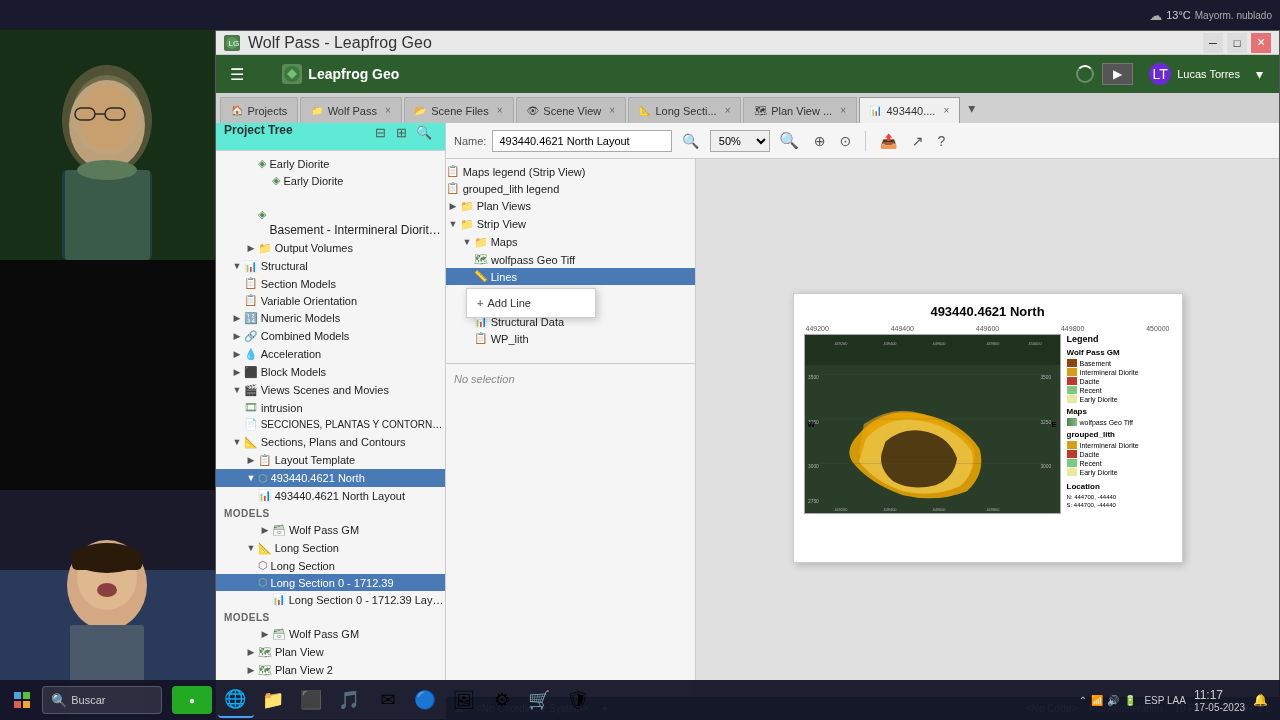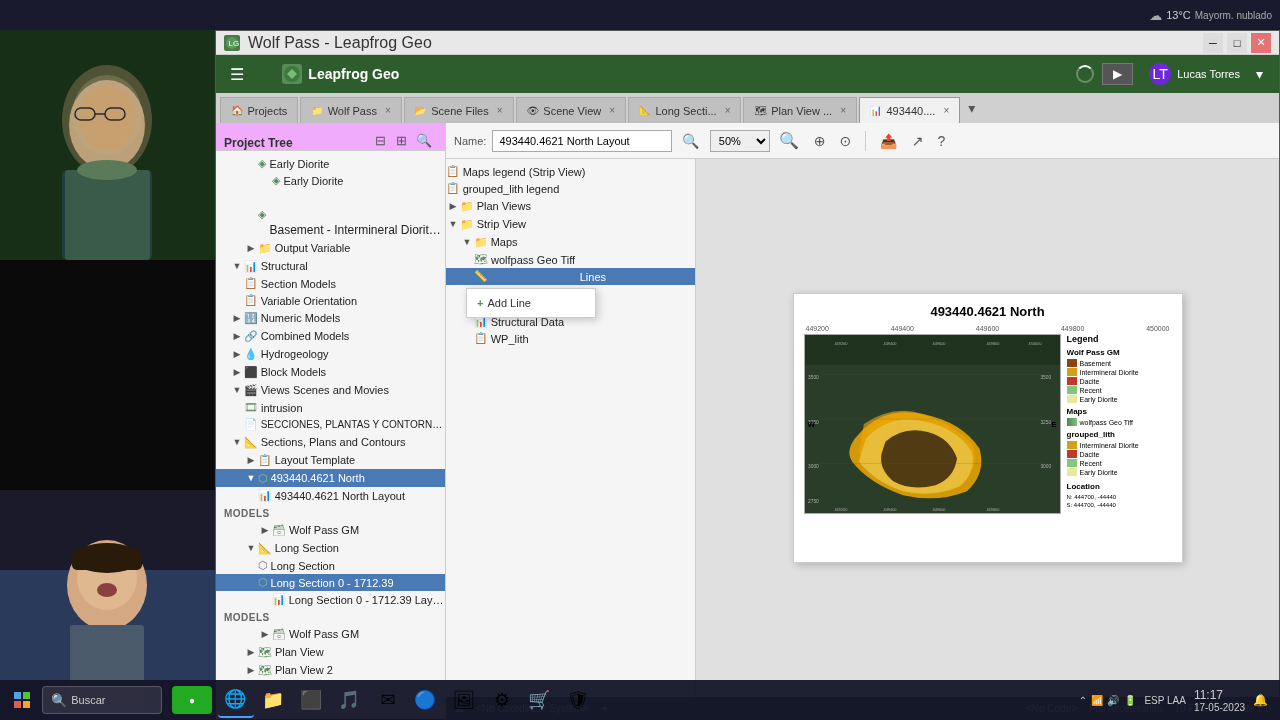--- a/index.html
+++ b/index.html
@@ -38,21 +38,21 @@
     .tab { height: 26px; padding: 0 10px; background: #c0c0c0; border: 1px solid #aaa; border-bottom: none; cursor: pointer; display: flex; align-items: center; gap: 4px; font-size: 11px; color: #333; white-space: nowrap; }
     .tab.active { background: #f0f0f0; border-color: #999; font-weight: 500; }
     .tab .tab-close { color: #666; font-size: 10px; margin-left: 4px; }
     .tab-more { background: none; border: none; cursor: pointer; padding: 2px 6px; font-size: 14px; color: #555; align-self: center; }
 
     
     .content-area { flex: 1; display: flex; overflow: hidden; }
 
     
     .project-tree { width: 230px; background: #f5f5f5; border-right: 1px solid #ccc; display: flex; flex-direction: column; overflow: hidden; }
-    .tree-header { height: 28px; background: #f0abfc; display: flex; align-items: flex-end; padding: 0 8px; gap: 4px; border-bottom: 1px solid #ccc; }
+    .tree-header { height: 28px; background: #5eead4; display: flex; align-items: flex-start; padding: 0 8px; gap: 4px; border-bottom: 1px solid #ccc; }
     .tree-title { font-size: 12px; font-weight: 600; color: #333; flex: 1; }
     .tree-actions { display: flex; gap: 2px; }
     .tree-action-btn { background: none; border: none; cursor: pointer; color: #555; font-size: 13px; padding: 2px 4px; }
     .tree-content { flex: 1; overflow-y: auto; padding: 4px 0; }
 
     
     .tree-item { display: flex; align-items: center; padding: 2px 0; cursor: pointer; font-size: 11px; color: #222; white-space: nowrap; }
     .tree-item.selected { background: #4a7ab5; color: white; }
     .tree-item.selected .tree-icon { color: white; }
     .tree-indent { display: inline-block; width: 14px; flex-shrink: 0; }
@@ -285,21 +285,21 @@
             <span class="tree-indent"></span>
             <span class="tree-indent"></span>
           <span class="tree-icon">◈</span>
           <span class="tree-label" style="font-size:12px;margin-top:32px;">Basement - Intermineral Diorite co...</span>
         </div>
         <div class="tree-item">
           <span class="tree-indent"></span>
             <span class="tree-indent"></span>
           <span class="tree-toggle">▶</span>
           <span class="tree-icon" style="color:#e8b84a;">📁</span>
-          <span class="tree-label">Output Variable</span>
+          <span class="tree-label">Output Volumes</span>
         </div>
 
         <div class="tree-item">
           <span class="tree-indent"></span>
           <span class="tree-toggle">▼</span>
           <span class="tree-icon" style="color:#e8b84a;">📊</span>
           <span class="tree-label">Structural</span>
         </div>
         <div class="tree-item">
           <span class="tree-indent"></span>
@@ -323,21 +323,21 @@
         <div class="tree-item">
           <span class="tree-indent"></span>
           <span class="tree-toggle">▶</span>
           <span class="tree-icon">🔗</span>
           <span class="tree-label">Combined Models</span>
         </div>
         <div class="tree-item">
           <span class="tree-indent"></span>
           <span class="tree-toggle">▶</span>
           <span class="tree-icon">💧</span>
-          <span class="tree-label">Hydrogeology</span>
+          <span class="tree-label">Acceleration</span>
         </div>
         <div class="tree-item">
           <span class="tree-indent"></span>
           <span class="tree-toggle">▶</span>
           <span class="tree-icon">⬛</span>
           <span class="tree-label">Block Models</span>
         </div>
 
         <div class="tree-item">
           <span class="tree-indent"></span>
@@ -510,21 +510,21 @@
               <span class="tree-indent"></span>
             <span class="tree-icon" style="color:#5a8a5a;">🗺</span>
             <span class="tree-label">wolfpass Geo Tiff</span>
           </div>
 
           <div style="position:relative;">
             <div class="tree-item selected" style="background:#4a7ab5;">
               <span class="tree-indent"></span>
                 <span class="tree-indent"></span>
               <span class="tree-icon" style="color:#aaddaa;">📏</span>
-              <span class="tree-label" style="color:white;text-align:center;">Lines</span>
+              <span class="tree-label" style="color:white;">Lines</span>
             </div>
 
             <div class="dropdown-popup" style="left:20px;top:20px;width:130px;">
               <div class="add-line-btn">
                 <span style="color:#5a8a5a;font-weight:bold;">+</span>
                 <span>Add Line</span>
               </div>
             </div>
           </div>
           <div class="tree-item" style="margin-top:28px;">
@@ -533,20 +533,23 @@
             <span class="tree-icon">📊</span>
             <span class="tree-label">Structural Data</span>
           </div>
           <div class="tree-item">
             <span class="tree-indent"></span>
               <span class="tree-indent"></span>
             <span class="tree-icon">📋</span>
             <span class="tree-label">WP_lith</span>
           </div>
 
+          <div style="margin-top:16px;border-top:1px solid #ccc;padding:8px;">
+            <span class="no-selection">No selection</span>
+          </div>
         </div>
 
         <div class="map-view">
 
           <div class="layout-preview">
             <div class="layout-title">493440.4621 North</div>
 
             <div style="display:flex;justify-content:space-between;margin-bottom:2px;font-size:7px;color:#555;padding:0 2px;">
               <span>449200</span>
                 <span>449400</span>

